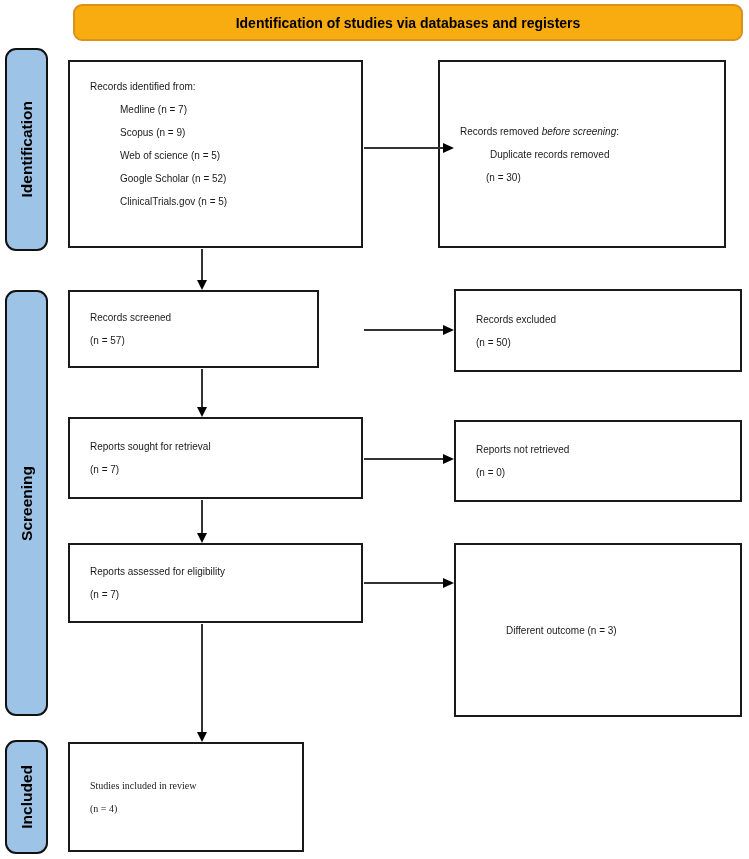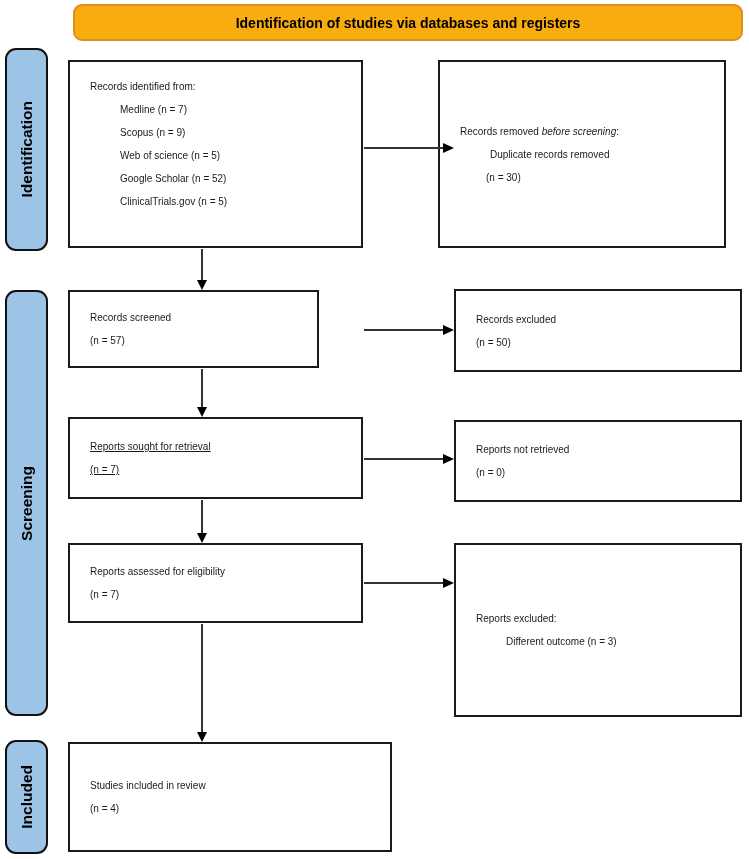--- a/index.html
+++ b/index.html
@@ -105,39 +105,38 @@
 
   <div class="abs box" style="left:68px;top:290px;width:251px;height:78px;">
     <div>Records screened</div>
     <div>(n = 57)</div>
   </div>
   <div class="abs box" style="left:454px;top:289px;width:288px;height:83px;">
     <div>Records excluded</div>
     <div>(n = 50)</div>
   </div>
 
-  <div class="abs box" style="left:68px;top:417px;width:295px;height:82px;text-decoration:underline;">
+  <div class="abs box" style="left:68px;top:417px;width:295px;height:82px;">
     <div>Reports sought for retrieval</div>
     <div>(n = 7)</div>
   </div>
   <div class="abs box" style="left:454px;top:420px;width:288px;height:82px;">
     <div>Reports not retrieved</div>
     <div>(n = 0)</div>
   </div>
 
   <div class="abs box" style="left:68px;top:543px;width:295px;height:80px;">
     <div>Reports assessed for eligibility</div>
     <div>(n = 7)</div>
   </div>
   <div class="abs box" style="left:454px;top:543px;width:288px;height:174px;">
-    <div>Reports excluded:</div>
     <div class="indent1">Different outcome (n = 3)</div>
   </div>
 
-  <div class="abs box" style="left:68px;top:742px;width:324px;height:110px;">
+  <div class="abs box" style="left:68px;top:742px;width:236px;height:110px;font-family:Liberation Serif, serif;">
     <div>Studies included in review</div>
     <div>(n = 4)</div>
   </div>
 
   <div class="abs arrow-down" style="left:201px;top:249px;height:31px;"></div>
   <div class="abs arrow-down" style="left:201px;top:369px;height:38px;"></div>
   <div class="abs arrow-down" style="left:201px;top:500px;height:33px;"></div>
   <div class="abs arrow-down" style="left:201px;top:624px;height:108px;"></div>
 
   <div class="abs arrow-right" style="left:364px;top:147px;width:79px;"></div>

